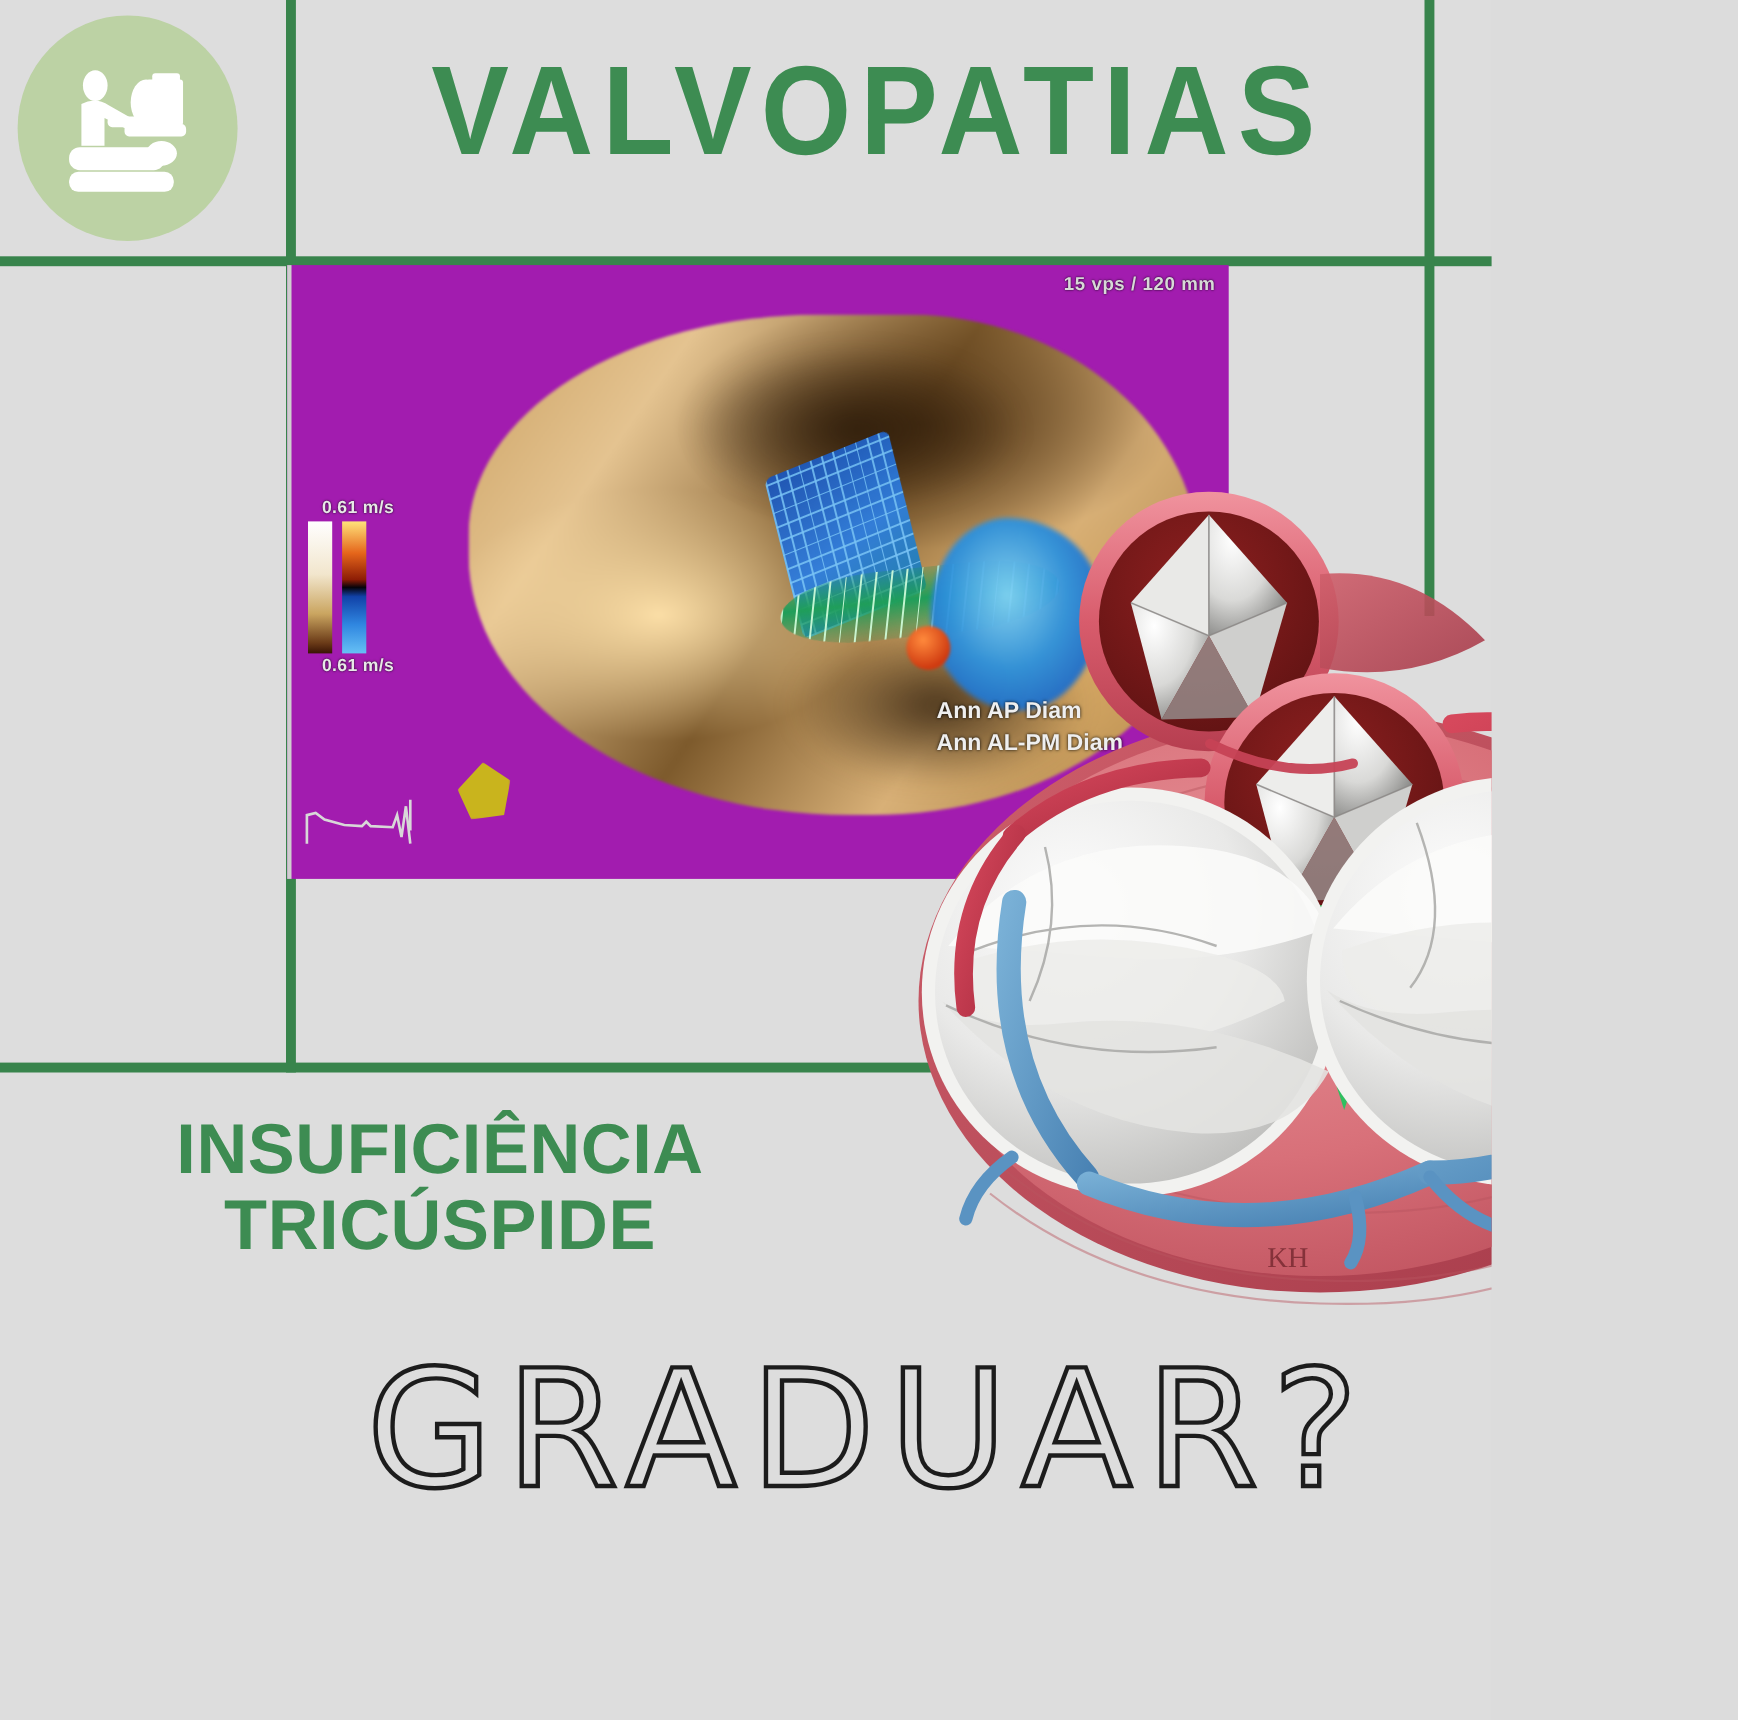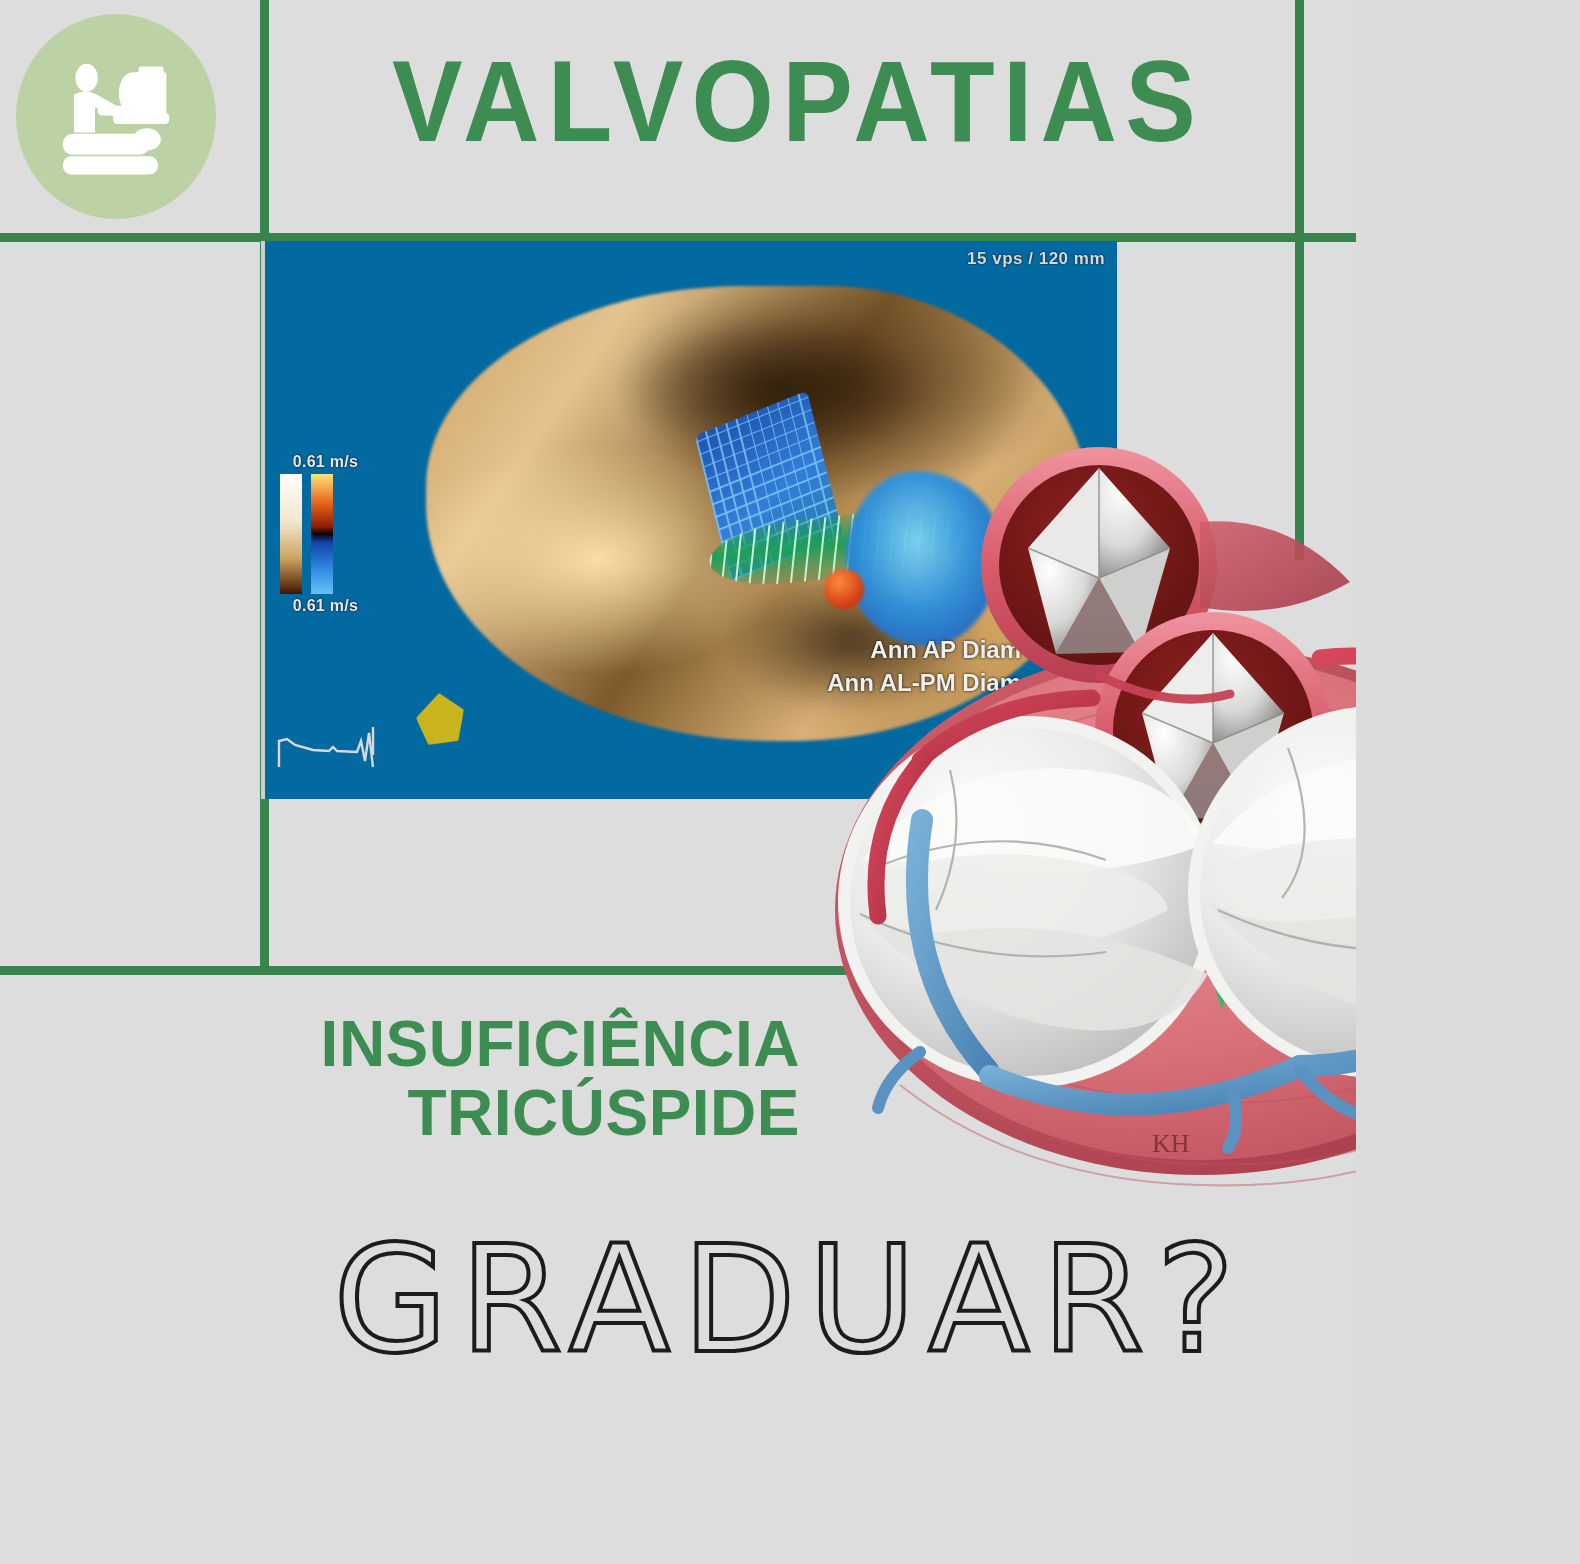--- a/index.html
+++ b/index.html
@@ -49,21 +49,21 @@
     transform: scaleX(0.92);
     transform-origin: left top;
     white-space: nowrap;
   }
 
   
   .us-panel {
     position: absolute;
     left: 261px; top: 241px;
     width: 856px; height: 558px;
-    background: #0369a1;
+    background: #a21caf;
     overflow: hidden;
   }
   .us-panel .us-strip-left {
     position: absolute; left: 0; top: 0; width: 4px; height: 100%;
     background: #cfcfcf;
   }
   .us-label-topright {
     position: absolute; right: 12px; top: 8px;
     color: #d8d8d8; font-size: 17px; font-weight: 700;
     letter-spacing: 0.5px;
@@ -152,40 +152,40 @@
   .ecg { position: absolute; left: 14px; top: 480px; width: 145px; height: 50px; }
   
   .marker-yellow {
     position: absolute; left: 155px; top: 452px; width: 48px; height: 52px;
     background: #c9b41d;
     clip-path: polygon(48% 0%, 100% 32%, 88% 92%, 26% 100%, 0% 48%);
     filter: blur(1px);
   }
   .us-anno {
     position: absolute; right: 96px; top: 392px;
-    color: #efefef; font-size: 24px; font-weight: 700; line-height: 1.38;
-    text-align: right; text-shadow: 0 0 3px #000;
+    color: #efefef; font-size: 21px; font-weight: 700; line-height: 1.38;
+    text-align: left; text-shadow: 0 0 3px #000;
   }
 
   
   .anatomy {
     position: absolute;
     left: 800px; top: 440px;
     width: 790px; height: 765px;
   }
   .anatomy svg { width: 100%; height: 100%; display: block; }
 
   
   .subtitle {
     position: absolute;
     left: 0; top: 1010px; width: 800px;
     color: #3d8c52;
     font-size: 64px; font-weight: 700;
     line-height: 1.08;
-    text-align: right;
+    text-align: center;
     letter-spacing: 0.5px;
   }
 
   
   .question {
     position: absolute;
     left: 0; top: 1218px; width: 1580px;
     text-align: center;
     line-height: 1.12;
   }

